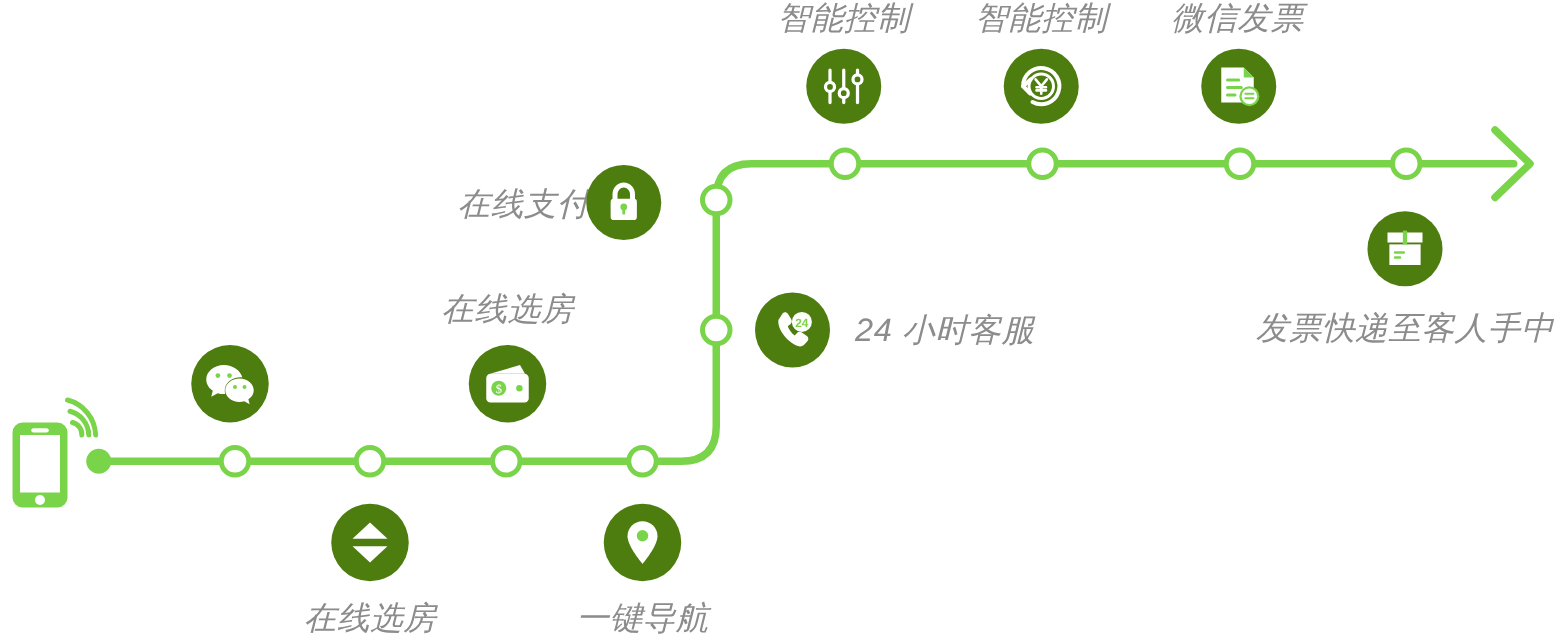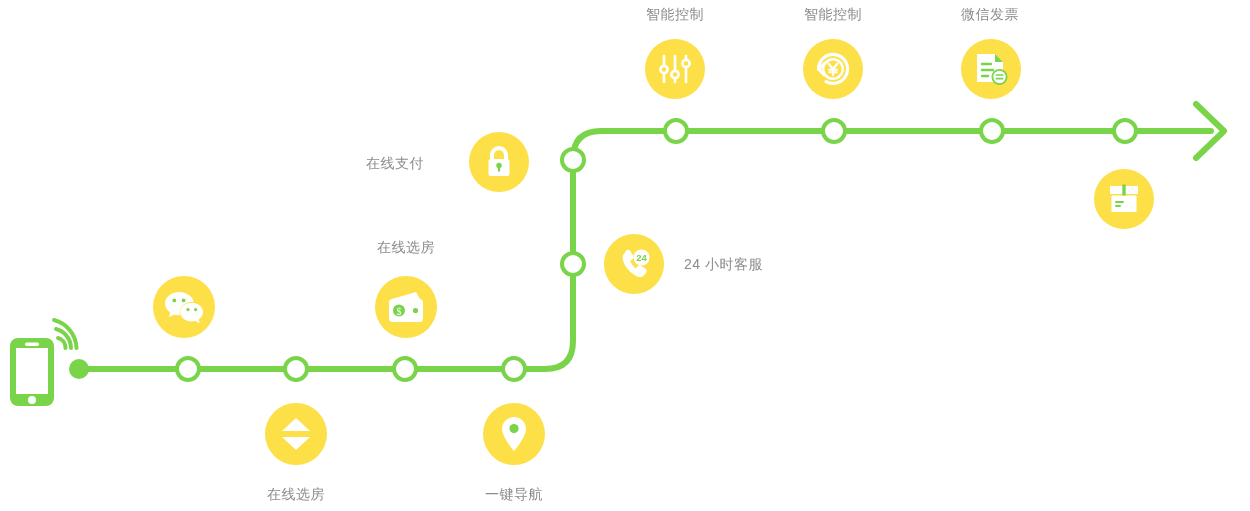--- a/index.html
+++ b/index.html
@@ -20,31 +20,32 @@
     position: absolute;
     left: 0;
     top: 0;
     width: 1250px;
     height: 511px;
   }
   
   .label {
     position: absolute;
     color: #8c8c8c;
-    font-size: 14px;
+    font-size: 26px;
     line-height: 24px;
     white-space: nowrap;
     letter-spacing: 0.5px;
+    font-style: italic;
   }
   .label.center { transform: translateX(-50%); }
   
   .badge {
     position: absolute;
     border-radius: 50%;
-    background: #fde047;
+    background: #4d7c0f;
     display: flex;
     align-items: center;
     justify-content: center;
   }
   .badge svg { display: block; }
   
   #phone-icon {
     position: absolute;
   }
 </style>
@@ -194,14 +195,15 @@
     <svg width="34" height="32" viewBox="0 0 34 32">
       <rect x="3" y="3" width="28" height="8" fill="#ffffff"></rect>
       <rect x="4.5" y="12.5" width="25" height="16.5" fill="#ffffff"></rect>
       <rect x="15.3" y="1.5" width="3.4" height="11" fill="#7ad44a"></rect>
       <g stroke="#7ad44a" stroke-width="2" stroke-linecap="round">
         <line x1="9" y1="19" x2="16" y2="19"></line>
         <line x1="9" y1="23" x2="13" y2="23"></line>
       </g>
     </svg>
   </div>
+  <div class="label center" style="left:1124px; top:250px;">发票快递至客人手中</div>
 
 </div>
 
 </body></html>

